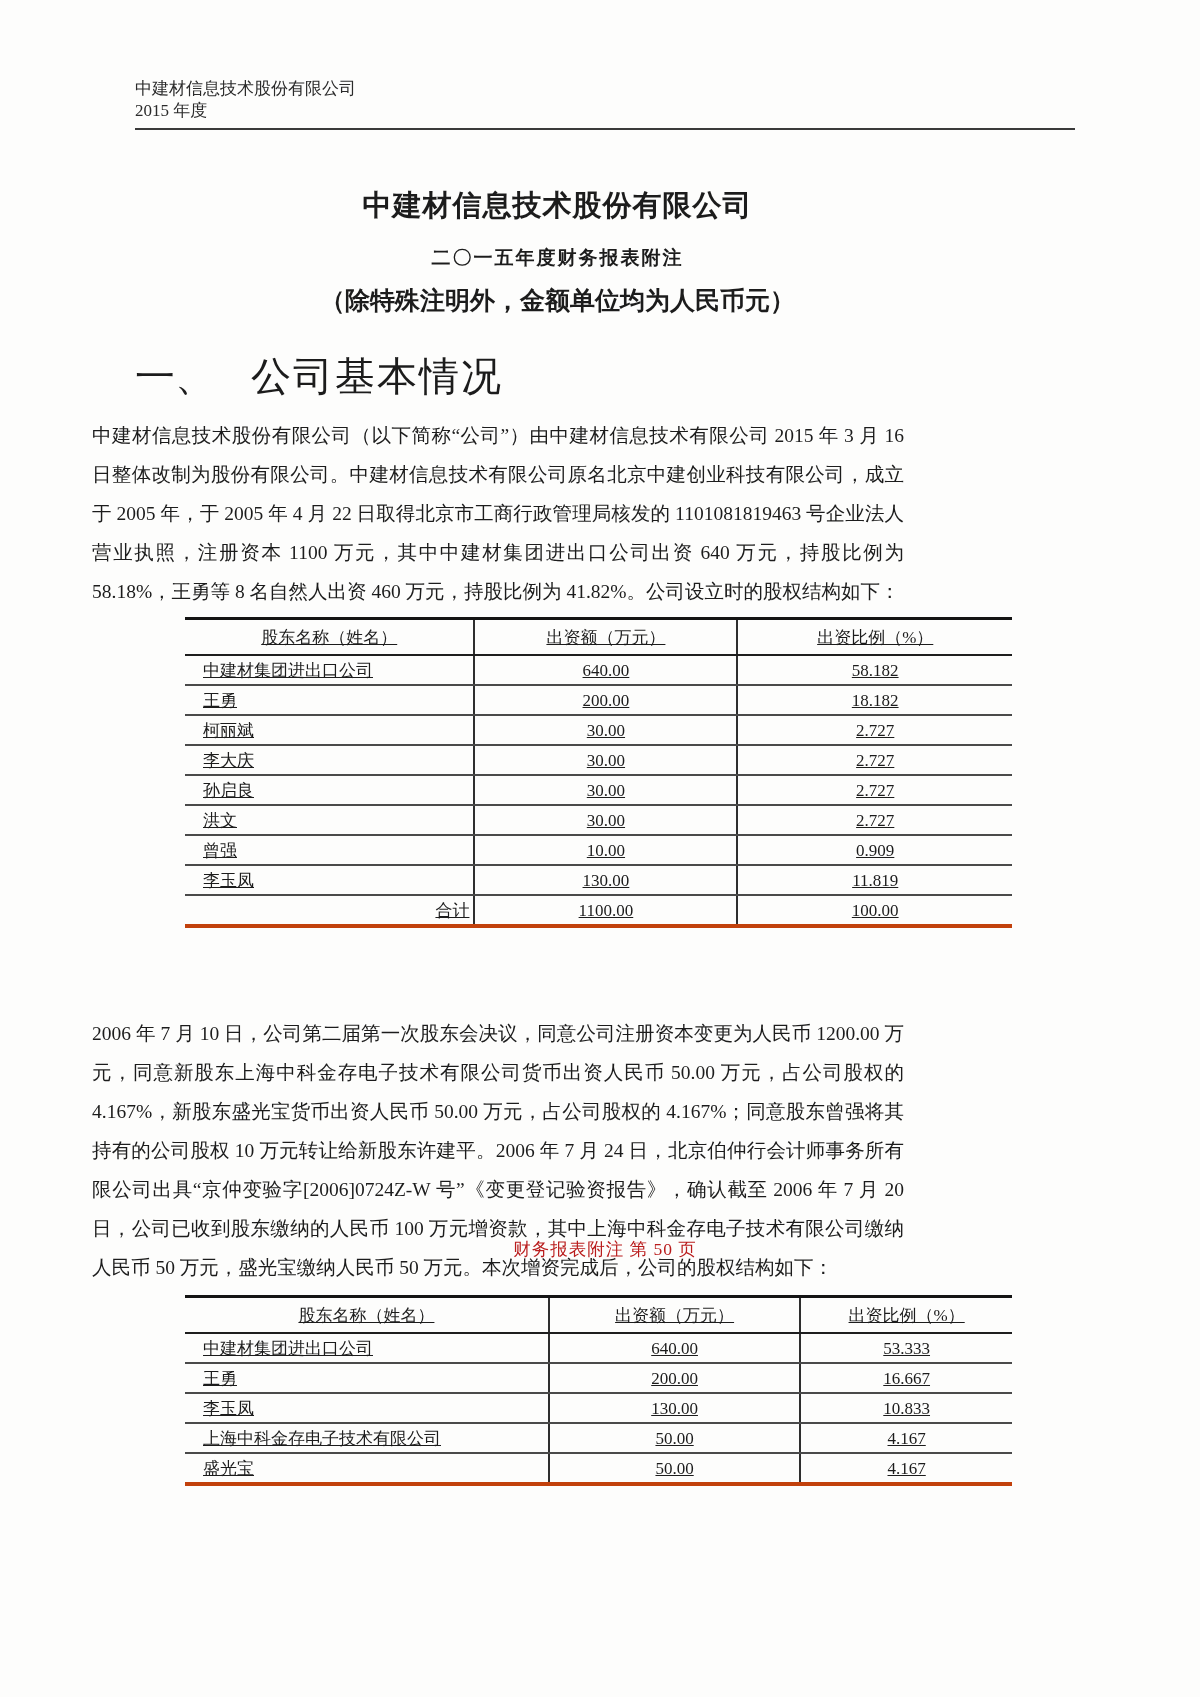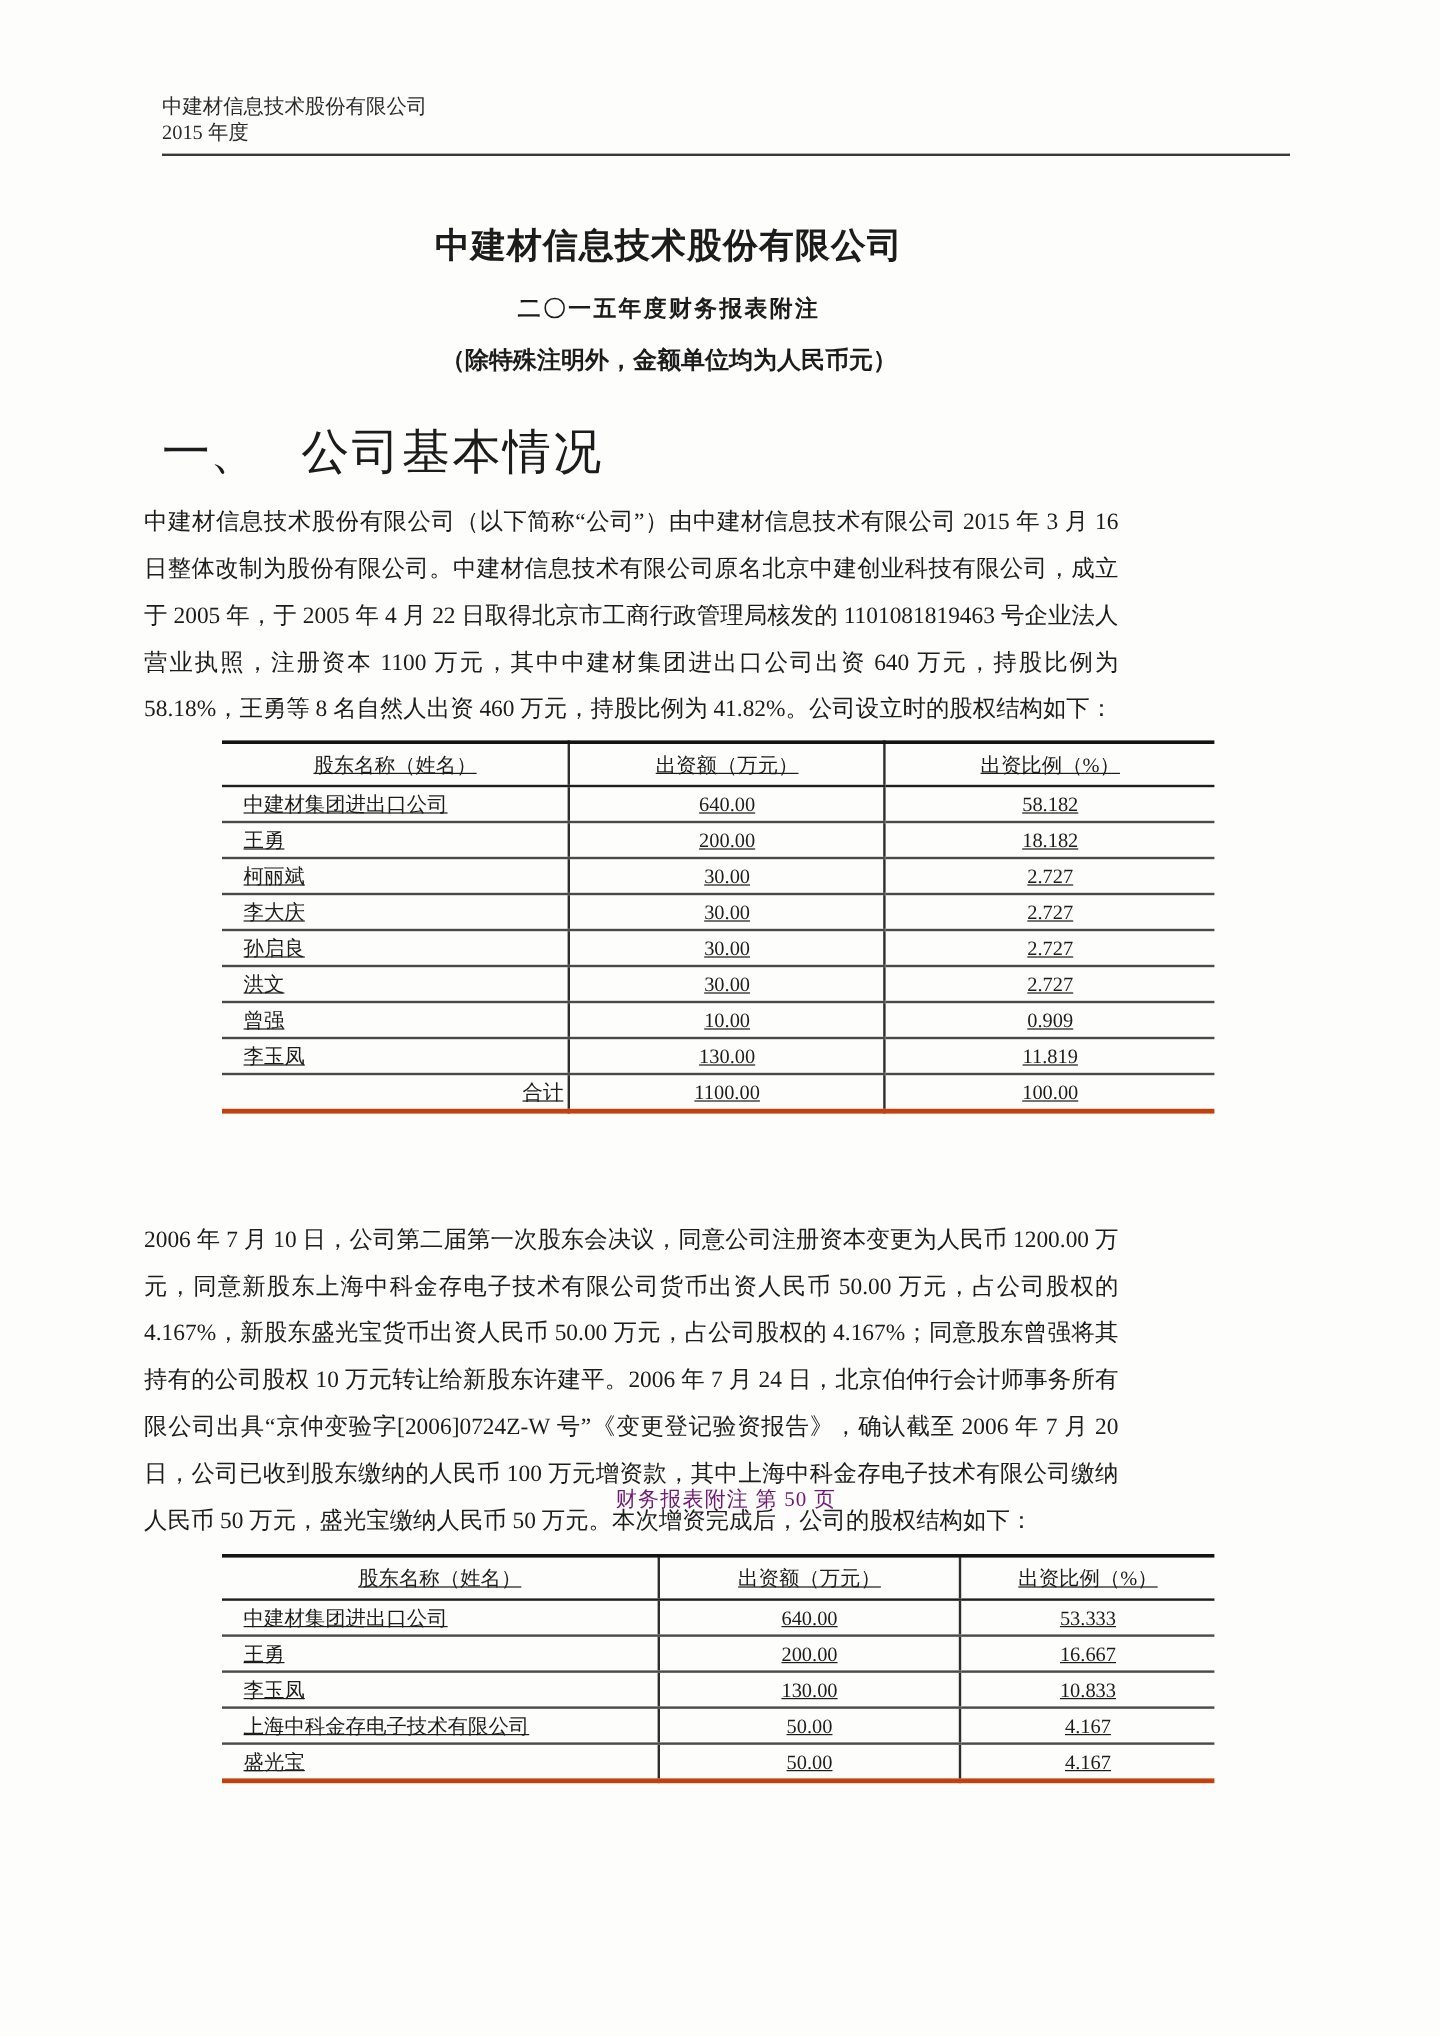--- a/index.html
+++ b/index.html
@@ -16,29 +16,29 @@
   .running-head {
     margin-left: 135px; width: 940px;
     font-size: 17px; line-height: 22px; color: #2b2b2b;
     border-bottom: 2px solid #3a3a3a; padding-bottom: 6px;
   }
 
   
   .title-block { margin-left: 135px; width: 845px; text-align: center; }
   .doc-title { margin-top: 56px; font-size: 29px; font-weight: bold; line-height: 38px; letter-spacing: 1px; }
   .doc-subtitle { margin-top: 14px; font-size: 19px; font-weight: bold; line-height: 40px; letter-spacing: 2px; }
-  .doc-note { margin-top: 8px; font-size: 20px; font-weight: bold; line-height: 30px; }
+  .doc-note { margin-top: 8px; font-size: 25px; font-weight: bold; line-height: 30px; }
 
   
   .section-heading { margin-top: 36px; margin-left: 135px; font-size: 40px; line-height: 50px; font-weight: 400; }
   .section-heading .sec-title { margin-left: 36px; letter-spacing: 2px; }
 
   
   .para {
-    margin-left: 120px; width: 812px;
+    margin-left: 92px; width: 812px;
     font-size: 19.5px; line-height: 39px;
     text-align: justify; text-justify: inter-ideograph;
   }
   .para-1 { margin-top: 14px; }
   .para-2 { margin-top: 86px; }
 
   
   table.fin {
     margin-left: 185px; width: 827px;
     border-collapse: collapse;
@@ -63,21 +63,21 @@
   table.fin td.num { text-align: center; }
   table.fin tr.total-row td.name { text-align: right; padding-left: 4px; }
   .tbl-1 { margin-top: 6px; }
   .tbl-2 { margin-top: 8px; }
   .tbl-1 col.c1 { width: 35%; } .tbl-1 col.c2 { width: 31.8%; } .tbl-1 col.c3 { width: 33.2%; }
   .tbl-2 col.c1 { width: 44%; } .tbl-2 col.c2 { width: 30.4%; } .tbl-2 col.c3 { width: 25.6%; }
 
   
   .page-footer {
     position: absolute; left: 135px; bottom: 88px; width: 940px;
-    text-align: center; font-size: 17.5px; color: #701a75; letter-spacing: 1px;
+    text-align: center; font-size: 17.5px; color: #b91c1c; letter-spacing: 1px;
   }
 </style>
 </head>
 <body>
 
 <div class="page">
 
   <div class="running-head">
     <div>中建材信息技术股份有限公司</div>
     <div>2015 年度</div>

